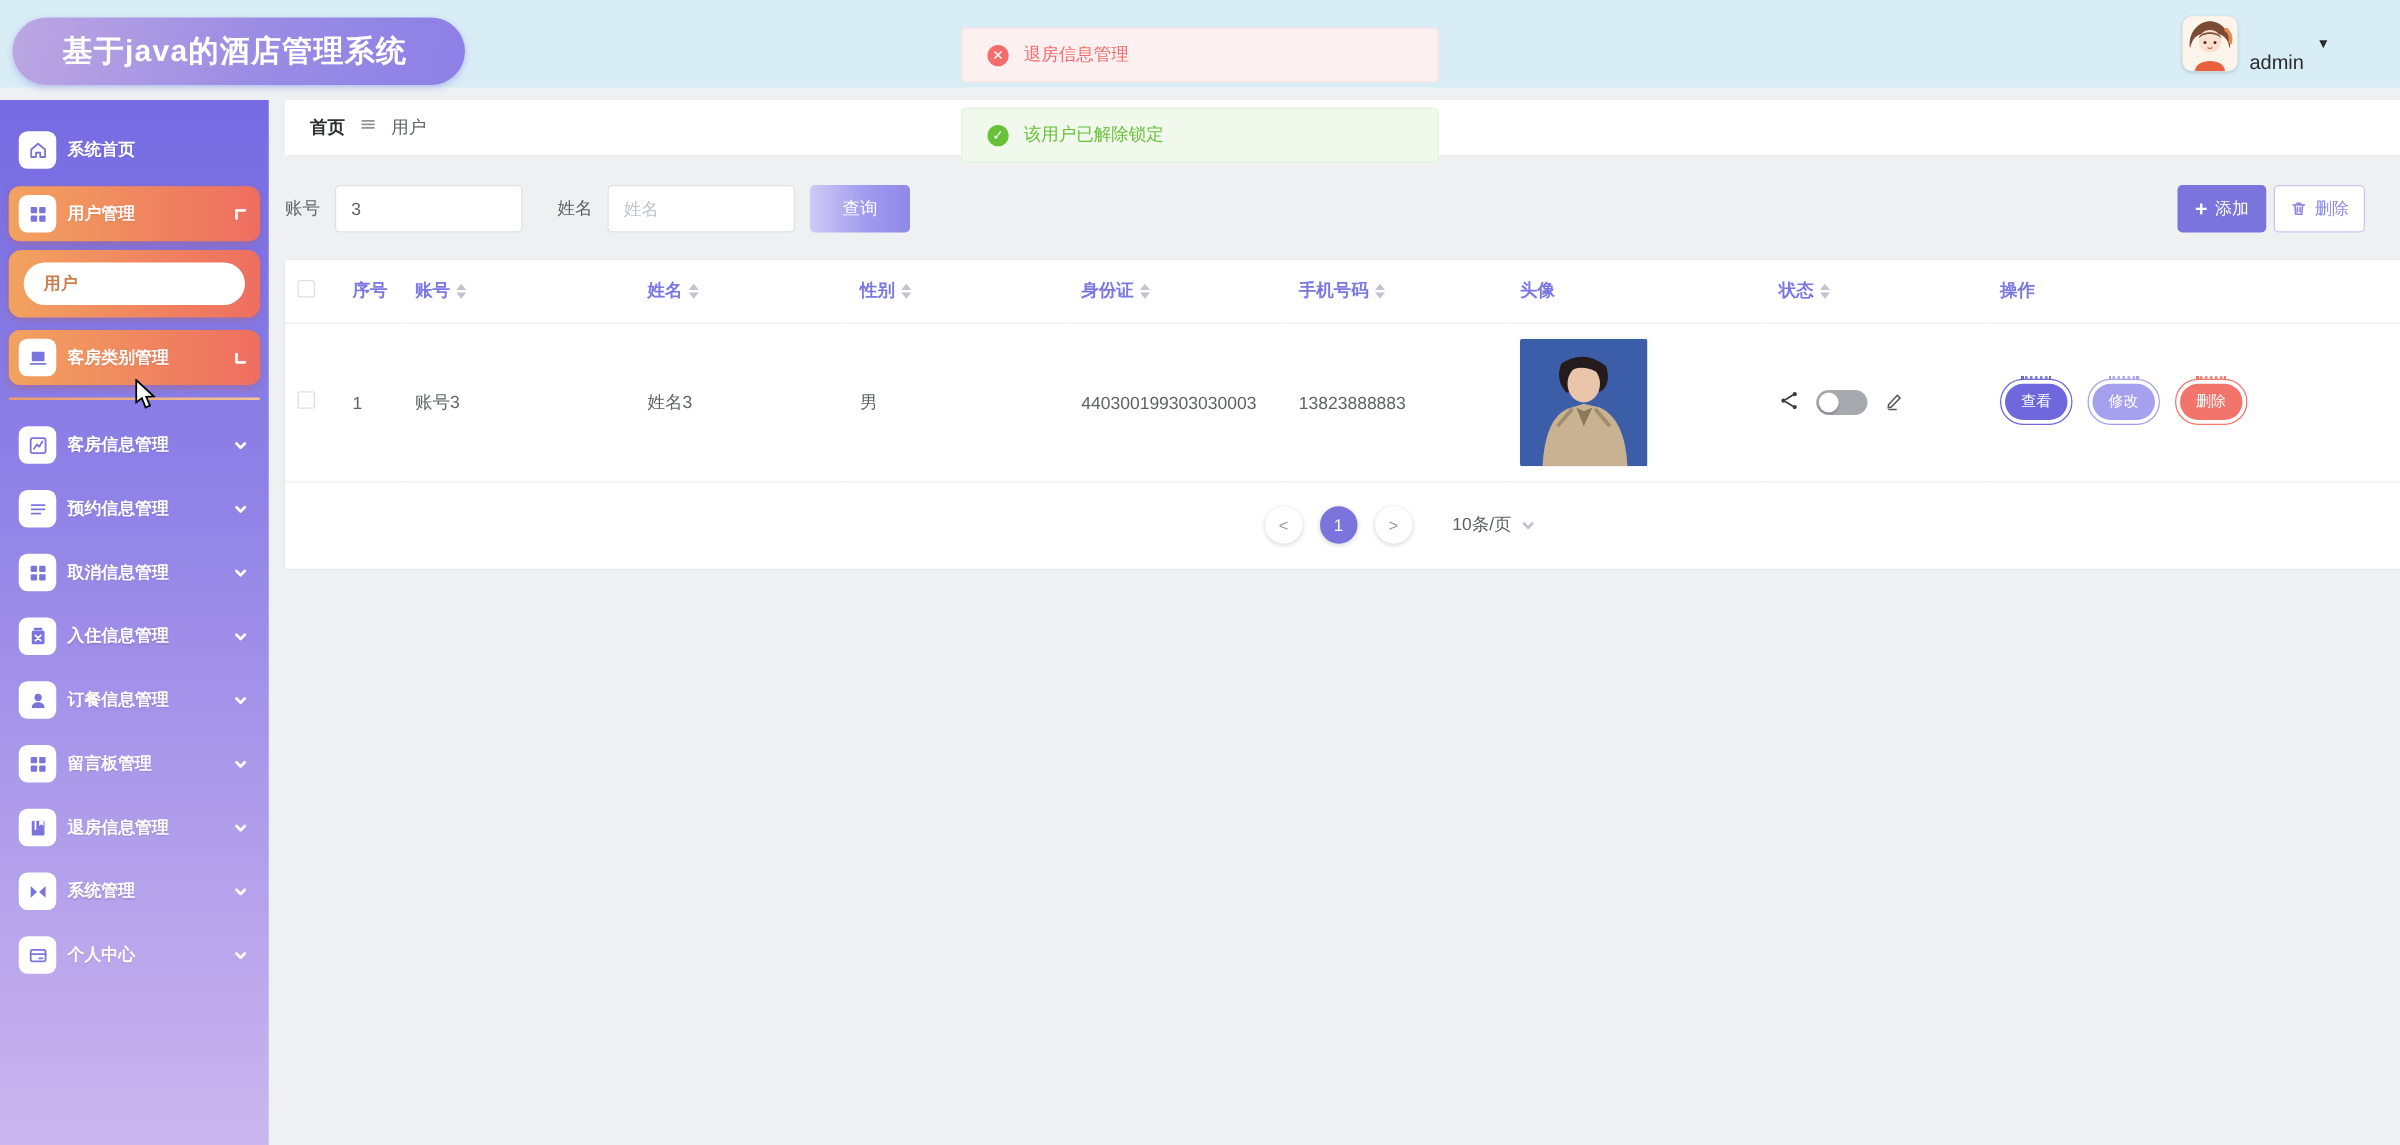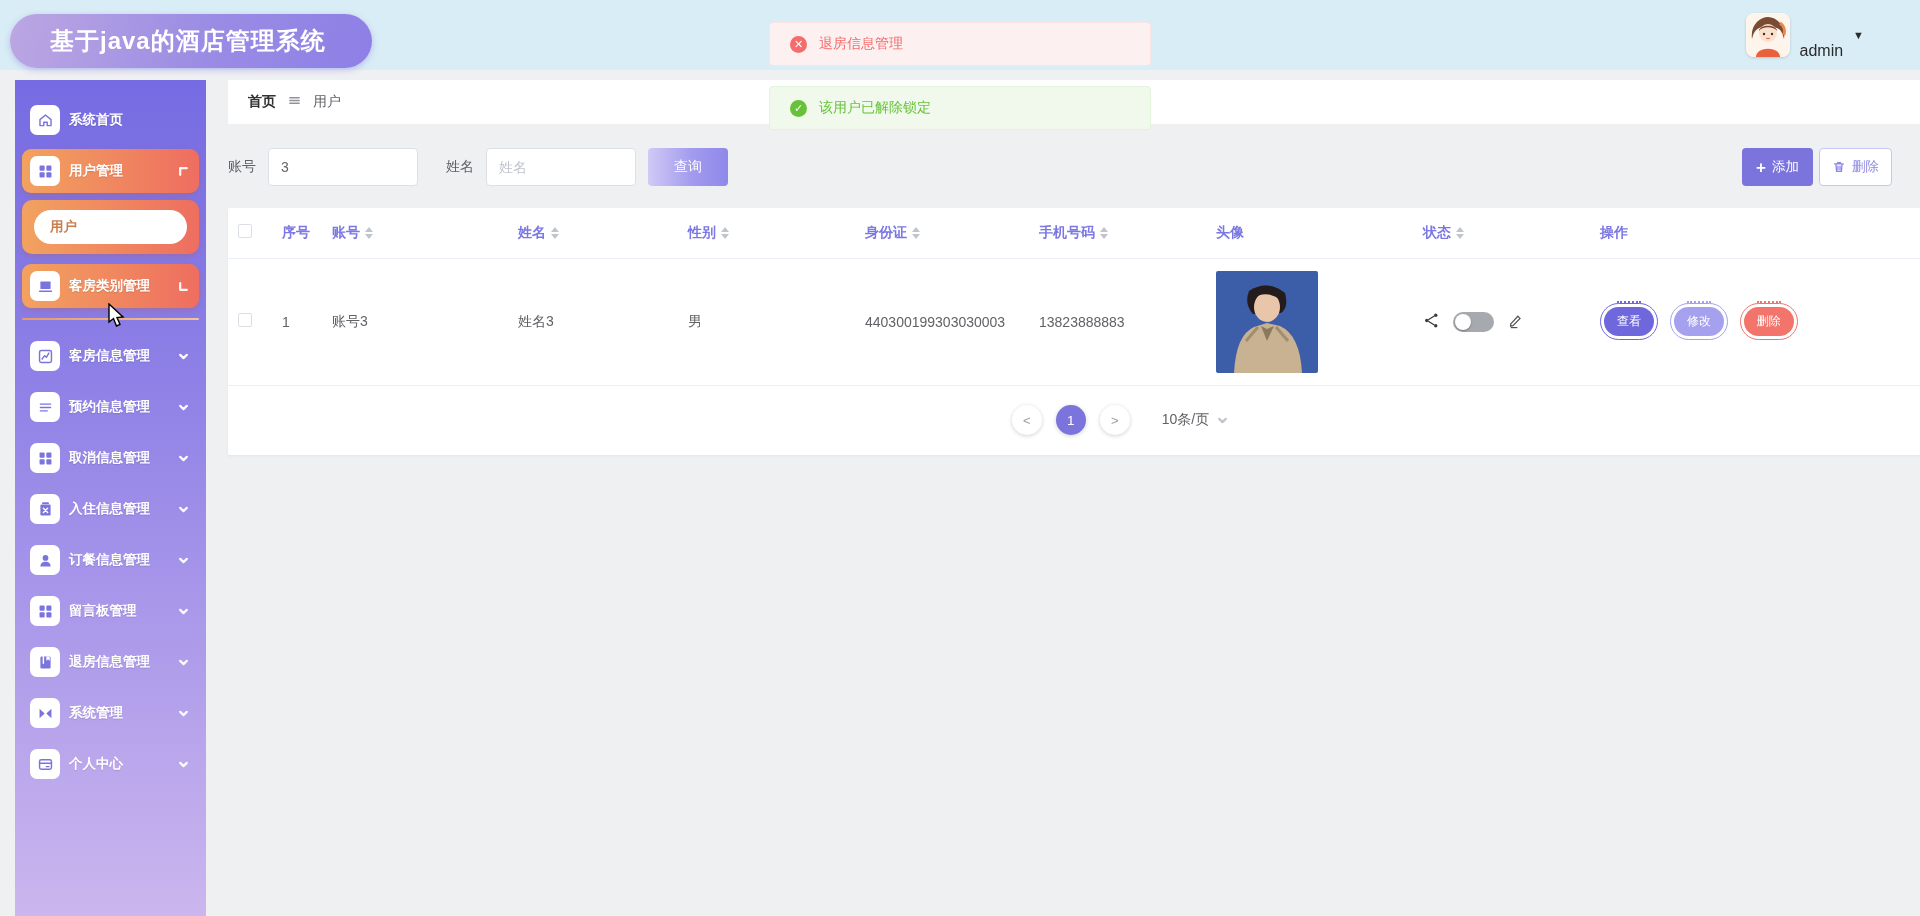--- a/index.html
+++ b/index.html
@@ -15,23 +15,23 @@
     border-radius:28px; display:flex; align-items:center; padding:0 46px 0 40px;
     color:#fff; font-size:24px; font-weight:bold; letter-spacing:1px;
     box-shadow:0 2px 6px rgba(120,100,220,.35); }
   .admin-box { display:flex; align-items:center; gap:10px; margin-right:56px; }
   .admin-avatar { width:44px; height:44px; border-radius:8px; overflow:hidden;
     background:#fdf2e6; box-shadow:0 1px 3px rgba(0,0,0,.15); }
   .admin-name { font-size:16px; color:#2b2b2b;margin-top:32px; }
   .admin-caret { font-size:11px; color:#2b2b2b; }
 
   
-  .sidebar { position:absolute; left:0; top:80px; width:191px; height:836px;
+  .sidebar { position:absolute; left:0; top:80px; width:215px; height:836px;
     background:linear-gradient(180deg,#766be2 0%,#8d80e6 35%,#ab99ea 65%,#cbb6ee 100%);
-    padding:18px 7px 0 7px; z-index:4;margin-left:15px; }
+    padding:18px 7px 0 7px; z-index:4; }
   .side-item { display:flex; align-items:center; height:44px; margin-bottom:7px;
     padding:0 10px 0 8px; border-radius:9px; cursor:pointer; }
   .side-item.active { background:linear-gradient(90deg,#f2a25f 0%,#ee6e60 100%);
     box-shadow:0 2px 5px rgba(190,90,60,.35); }
   .icon-box { width:30px; height:30px; background:#fff; border-radius:7px;
     display:flex; align-items:center; justify-content:center; flex:0 0 30px; }
   .icon-box svg { width:17px; height:17px; stroke:#7b74dd; fill:none;
     stroke-width:1.7; stroke-linecap:round; stroke-linejoin:round; }
   .icon-box svg .fil { fill:#7b74dd; stroke:none; }
   .side-label { color:#fff; font-size:13.5px; font-weight:bold; margin-left:9px; flex:1;

